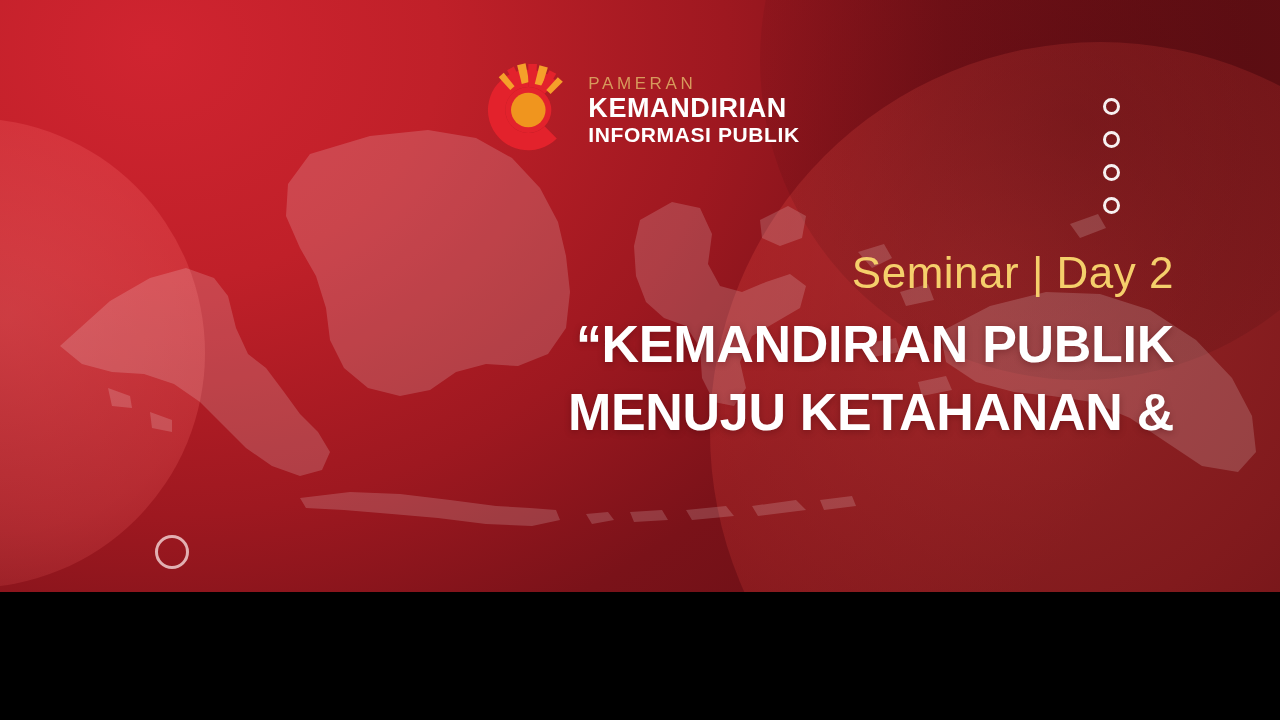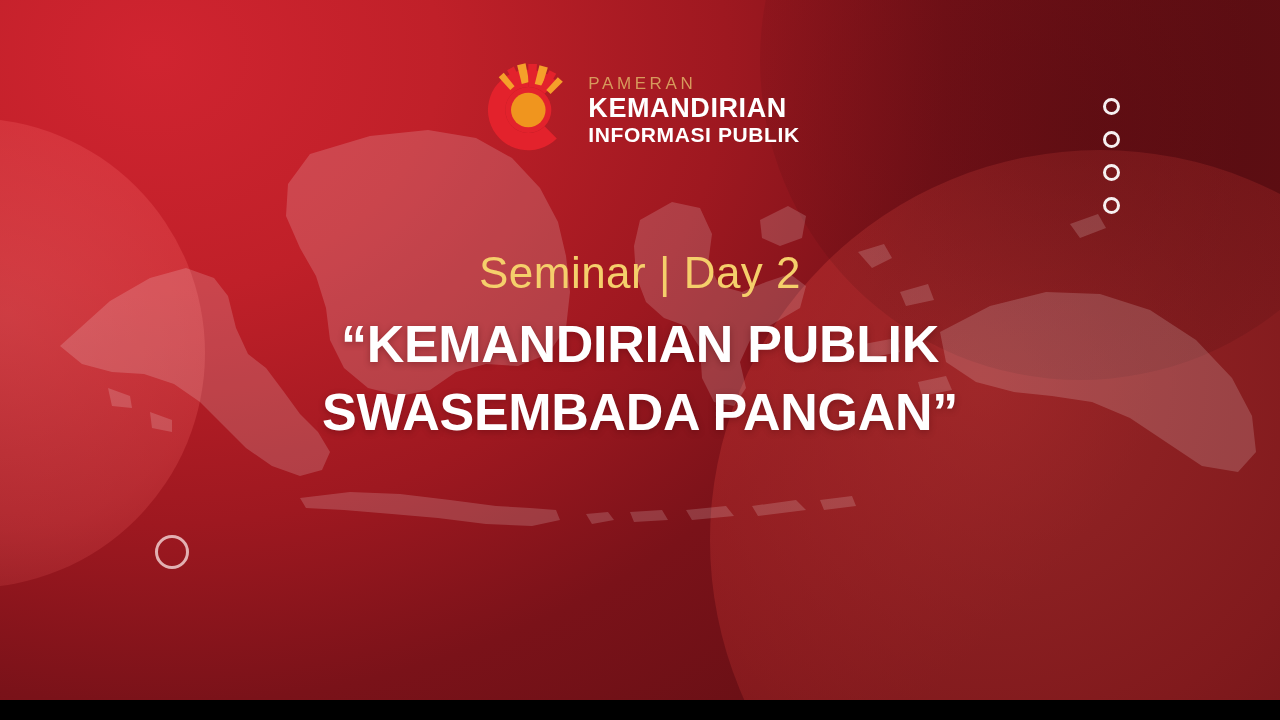--- a/index.html
+++ b/index.html
@@ -7,21 +7,21 @@
 
   html, body {
     width:1280px; height:720px;
     overflow:hidden;
     background:#000;
     font-family:"Liberation Sans", sans-serif;
   }
 
   .slide {
     position:relative;
-    width:1280px; height:700px;
+    width:1280px; height:592px;
     overflow:hidden;
     background:
       radial-gradient(ellipse 1100px 900px at 12% 8%,  #d02430 0%, #c02029 26%, #9e1820 52%, #7a1219 72%, #630f14 100%),
       linear-gradient(135deg, #c62030 0%, #a01a22 40%, #6d1014 100%);
   }
 
   
   .glow {
     position:absolute;
     border-radius:50%;
@@ -104,23 +104,23 @@
     position:absolute;
     left:155px; top:535px;
     width:34px; height:34px;
     border:3px solid rgba(255,235,235,0.72);
     border-radius:50%;
   }
 
   
   .headline-block {
     position:absolute;
-    left:0; right:0;
+    left:0; right:16px;
     top:248px;
-    text-align:center;
+    text-align:right;
     padding:0 90px;
   }
   .eyebrow {
     color:#f5cf6b;
     font-size:44px;
     font-weight:400;
     letter-spacing:0.5px;
     line-height:1.12;
     margin-bottom:14px;
   }
@@ -205,17 +205,17 @@
     <div class="dot-sm"></div>
     <div class="dot-sm"></div>
     <div class="dot-sm"></div>
   </div>
   <div class="ring-lg"></div>
 
   <div class="headline-block">
     <div class="eyebrow">Seminar | Day 2</div>
     <div class="headline">
       <span class="ln">“KEMANDIRIAN PUBLIK</span>
-      <span class="ln">SWASEMBADA PANGAN”</span>
+      <span class="ln">MENUJU KETAHANAN &amp;</span>
     </div>
   </div>
 
 </div>
 
 </body></html>

